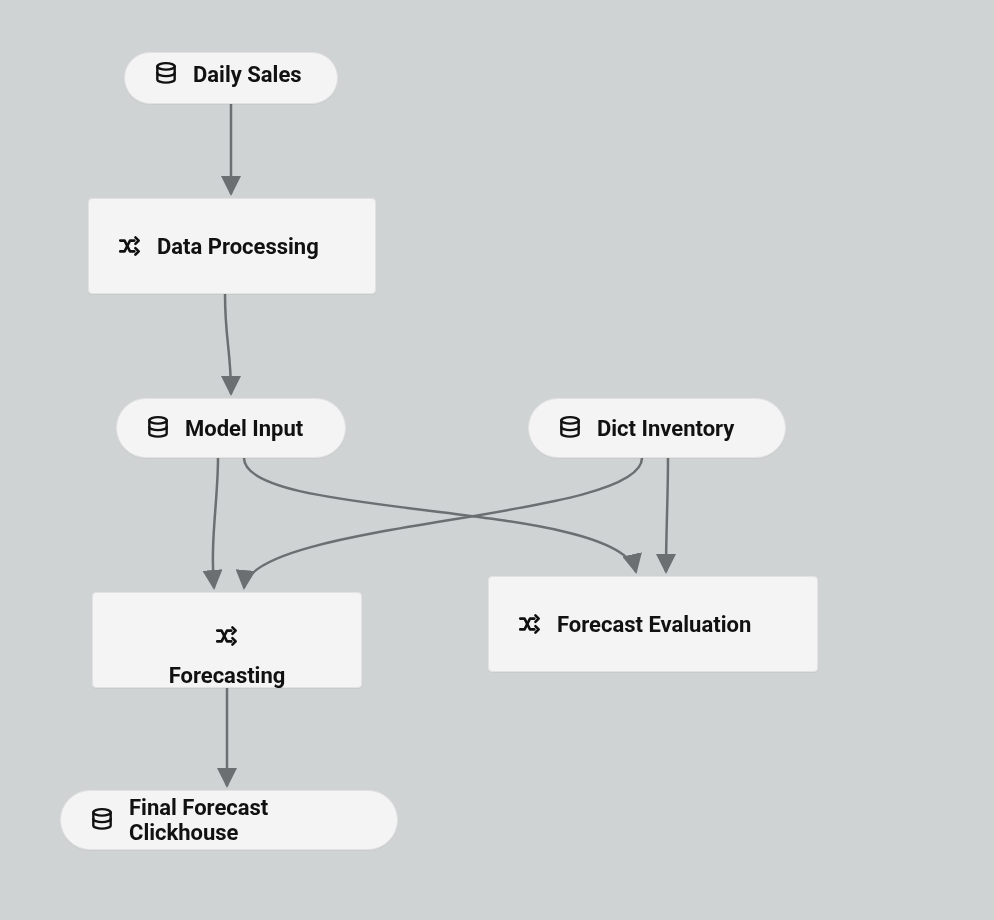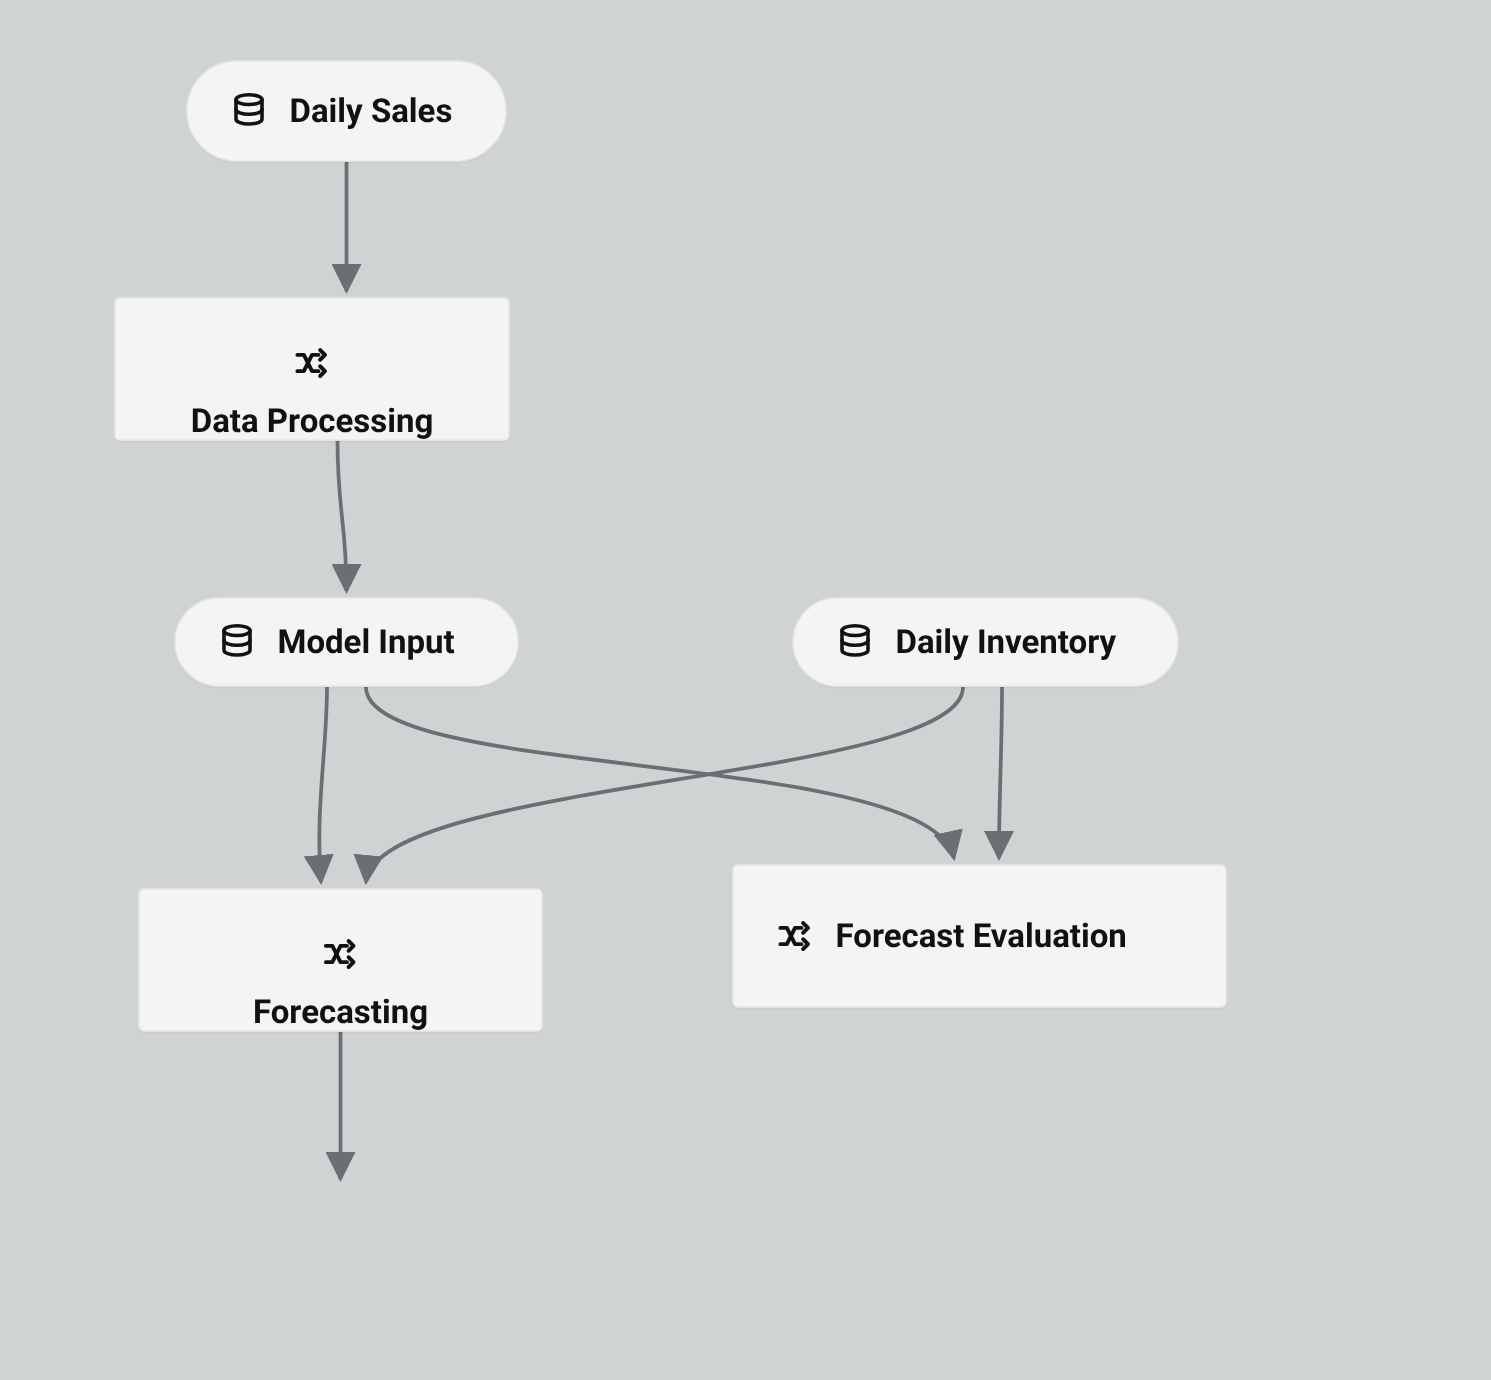--- a/index.html
+++ b/index.html
@@ -71,32 +71,32 @@
 
     <path d="M 244 458 C 244 520, 620 500, 636 572" stroke="#6b6f72" stroke-width="2.5" fill="none" marker-end="url(#arrow)"></path>
 
     <path d="M 668 458 C 668 500, 666 530, 666 572" stroke="#6b6f72" stroke-width="2.5" fill="none" marker-end="url(#arrow)"></path>
 
     <path d="M 642 458 C 642 520, 250 520, 244 588" stroke="#6b6f72" stroke-width="2.5" fill="none" marker-end="url(#arrow)"></path>
 
     <path d="M 227 688 L 227 786" stroke="#6b6f72" stroke-width="2.5" fill="none" marker-end="url(#arrow)"></path>
   </svg>
 
-  <div class="node pill" style="left:124px; top:40px; width:214px; height:68px;">
+  <div class="node pill" style="left:124px; top:52px; width:214px; height:52px;align-items:flex-end;">
     <span class="icon">
       <svg viewBox="0 0 24 24" fill="none" stroke="#111" stroke-width="2.2" stroke-linecap="round" stroke-linejoin="round">
         <ellipse cx="12" cy="5" rx="8" ry="3"></ellipse>
         <path d="M4 5v6c0 1.66 3.58 3 8 3s8-1.34 8-3V5"></path>
         <path d="M4 11v6c0 1.66 3.58 3 8 3s8-1.34 8-3v-6"></path>
       </svg>
     </span>
     <span>Daily Sales</span>
   </div>
 
-  <div class="node rect" style="left:76px; top:198px; width:264px; height:96px;flex-direction:column;">
+  <div class="node rect" style="left:88px; top:198px; width:288px; height:96px;">
     <span class="icon">
       <svg viewBox="0 0 24 24" fill="none" stroke="#111" stroke-width="2.4" stroke-linecap="round" stroke-linejoin="round">
         <path d="M3 7h4l5 10h4"></path>
         <path d="M3 17h4l5-10h4"></path>
         <path d="M17 4l3 3-3 3"></path>
         <path d="M17 14l3 3-3 3"></path>
       </svg>
     </span>
     <span>Data Processing</span>
   </div>
@@ -113,21 +113,21 @@
   </div>
 
   <div class="node pill" style="left:528px; top:398px; width:258px; height:60px;">
     <span class="icon">
       <svg viewBox="0 0 24 24" fill="none" stroke="#111" stroke-width="2.2" stroke-linecap="round" stroke-linejoin="round">
         <ellipse cx="12" cy="5" rx="8" ry="3"></ellipse>
         <path d="M4 5v6c0 1.66 3.58 3 8 3s8-1.34 8-3V5"></path>
         <path d="M4 11v6c0 1.66 3.58 3 8 3s8-1.34 8-3v-6"></path>
       </svg>
     </span>
-    <span>Daily Inventory</span>
+    <span>Dict Inventory</span>
   </div>
 
   <div class="node rect" style="left:92px; top:592px; width:270px; height:96px;flex-direction:column;">
     <span class="icon">
       <svg viewBox="0 0 24 24" fill="none" stroke="#111" stroke-width="2.4" stroke-linecap="round" stroke-linejoin="round">
         <path d="M3 7h4l5 10h4"></path>
         <path d="M3 17h4l5-10h4"></path>
         <path d="M17 4l3 3-3 3"></path>
         <path d="M17 14l3 3-3 3"></path>
       </svg>
@@ -140,14 +140,24 @@
       <svg viewBox="0 0 24 24" fill="none" stroke="#111" stroke-width="2.4" stroke-linecap="round" stroke-linejoin="round">
         <path d="M3 7h4l5 10h4"></path>
         <path d="M3 17h4l5-10h4"></path>
         <path d="M17 4l3 3-3 3"></path>
         <path d="M17 14l3 3-3 3"></path>
       </svg>
     </span>
     <span>Forecast Evaluation</span>
   </div>
 
+  <div class="node pill" style="left:60px; top:790px; width:338px; height:60px;">
+    <span class="icon">
+      <svg viewBox="0 0 24 24" fill="none" stroke="#111" stroke-width="2.2" stroke-linecap="round" stroke-linejoin="round">
+        <ellipse cx="12" cy="5" rx="8" ry="3"></ellipse>
+        <path d="M4 5v6c0 1.66 3.58 3 8 3s8-1.34 8-3V5"></path>
+        <path d="M4 11v6c0 1.66 3.58 3 8 3s8-1.34 8-3v-6"></path>
+      </svg>
+    </span>
+    <span>Final Forecast Clickhouse</span>
+  </div>
 
 </div>
 
 </body></html>

